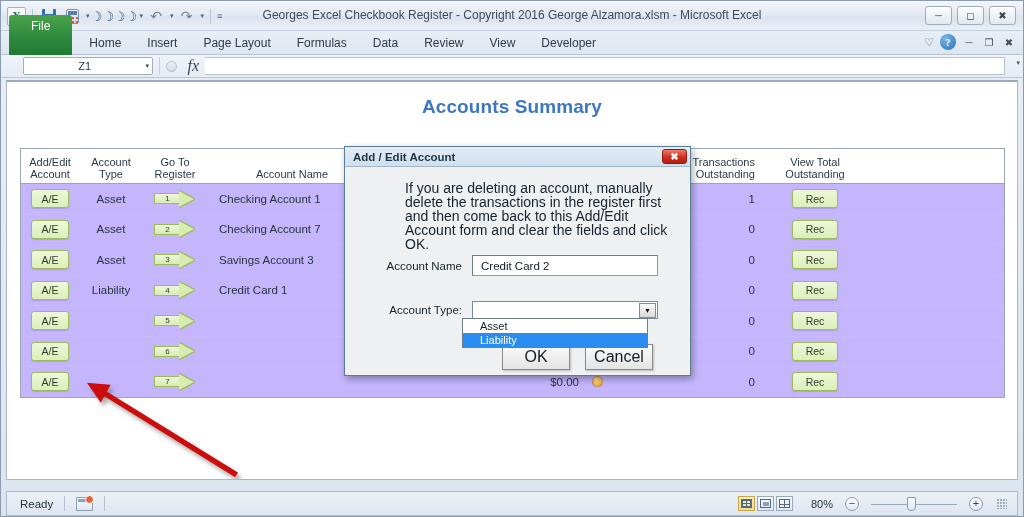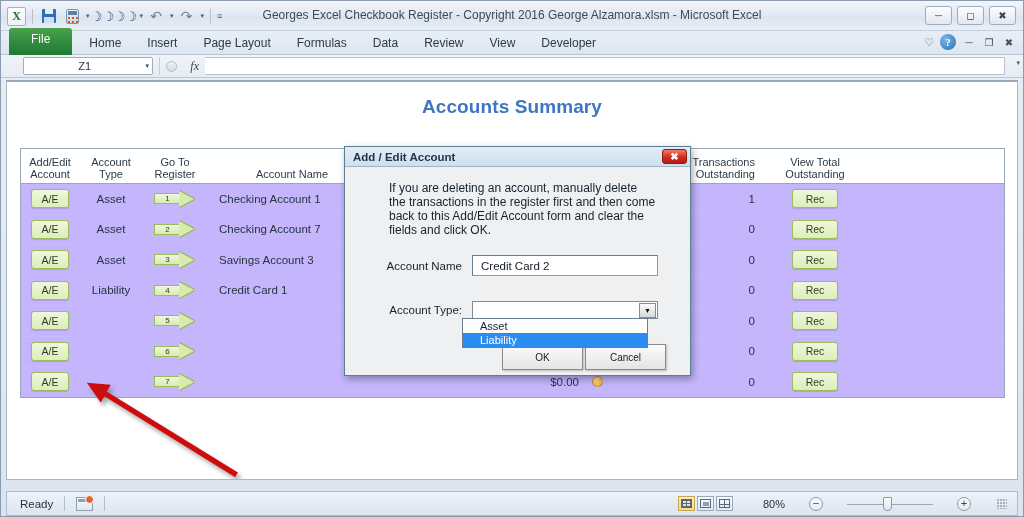--- a/index.html
+++ b/index.html
@@ -90,21 +90,21 @@
     position: relative; height: 24px;
     background: linear-gradient(180deg,#e7eef6 0%,#dde6f0 100%);
     border-bottom: 1px solid #b8c4d4;
   }
   .tabs { display:flex; align-items:flex-end; height:24px; padding-left:8px; }
   .tab {
     font-size:12px; color:#2e3a47; padding:3px 13px 4px; line-height:16px;
   }
   .tab.file {
     background: linear-gradient(180deg,#4aa24a 0%,#2f8a3f 55%,#217a33 100%);
-    color:#ffffff; border-radius:3px 3px 0 0; padding:3px 22px 8px;
+    color:#ffffff; border-radius:3px 3px 0 0; padding:3px 22px 21px;
     margin-right:4px;
     text-align:right;
   }
   .ribbon-right {
     position:absolute; right:7px; top:3px; display:flex; gap:6px; align-items:center;
   }
   .chev { font-size:11px; color:#5a6b7d; }
   .help-btn {
     width:16px;height:16px;border-radius:50%;
     background: radial-gradient(circle at 35% 30%,#79b6e8,#2a6fb5);
@@ -128,21 +128,21 @@
     padding:0 3px 0 0;
   }
   .namebox .val{ flex:1; text-align:center; font-size:11px; color:#20364f; }
   .namebox .dd{ font-size:7px; color:#3c4b5c; }
   .fx-zone{
     margin-left:6px;width:46px;height:18px;
     border-left:1px solid #c4cede;
     display:flex;align-items:center;justify-content:space-between;padding:0 6px;
   }
   .fx-circle{width:11px;height:11px;border-radius:50%;background:linear-gradient(180deg,#eef2f7,#d4dce6);border:1px solid #b3becd;}
-  .fx-lbl{font-family:"Liberation Serif",serif;font-style:italic;font-size:12px;color:#3a4654;}
+  .fx-lbl{font-family:"Liberation Serif",serif;font-style:italic;font-size:16px;color:#3a4654;}
   .fb-input{flex:1;height:18px;background:#ffffff;border:1px solid #b9c4d2;border-left:none;margin-right:18px;}
   .fb-scroll{position:absolute;right:3px;top:4px;font-size:7px;color:#4b5a69;}
 
   
   .sheet{
     position:absolute; left:5px; right:5px; top:79px; bottom:36px;
     background:#ffffff; border:1px solid #a9b6c6; border-top:2px solid #9aa9bb;
     overflow:hidden;
   }
   .sheet-inner{position:relative;width:100%;height:100%;}
@@ -239,22 +239,22 @@
   }
   .dlg-title span{font-size:11.5px;color:#1d3448;font-weight:bold;}
   .dlg-close{
     width:25px;height:15px;border-radius:3px;
     background:linear-gradient(180deg,#ef7b6b 0%,#cf2d20 55%,#b51d12 100%);
     border:1px solid #8f1a10;color:#ffffff;font-size:10px;font-weight:bold;
     display:flex;align-items:center;justify-content:center;
   }
   .dlg-body{position:relative;height:209px;}
   .dlg-note{
-    position:absolute;left:44px;top:14px;width:268px;
-    font-size:12px;color:#16222e;line-height:14px;
+    position:absolute;left:60px;top:14px;width:268px;
+    font-size:14px;color:#16222e;line-height:14px;
   }
   .dlg-row{position:absolute;display:flex;align-items:center;}
   .dlg-lbl{font-size:11.5px;color:#16222e;}
   .dlg-input{
     width:186px;height:21px;background:#ffffff;
     border:1px solid #8d9aa7;border-top-color:#6e7d8c;border-left-color:#6e7d8c;
     font-size:11.5px;color:#121c26;
     display:flex;align-items:center;padding-left:8px;
   }
   .dlg-combo{
@@ -274,45 +274,45 @@
     position:absolute;left:117px;top:151px;width:186px;
     background:#ffffff;border:1px solid #6e7d8c;
     z-index:5;
   }
   .combo-opt{
     height:14px;font-size:11px;color:#11202c;padding-left:17px;
     display:flex;align-items:center;
   }
   .combo-opt.sel{background:#2a8cf0;color:#ffffff;}
   .dlg-btn{
-    width:81px;height:26px;
+    width:68px;height:26px;
     background:linear-gradient(180deg,#fbfbfb,#e4e4e4);
     border:1px solid #8a8a8a;
     box-shadow:1px 1px 2px rgba(0,0,0,0.22);
-    font-size:10px;color:#121c26;
+    font-size:16px;color:#121c26;
     display:flex;align-items:center;justify-content:center;
   }
 
   
   .statusbar{
     position:absolute;left:5px;right:5px;bottom:0;height:25px;
     background:linear-gradient(180deg,#eef2f7,#dde5ef);
     border:1px solid #aebbca;
     display:flex;align-items:center;
   }
   .st-ready{font-size:11.5px;color:#26333f;margin-left:13px;}
   .st-sep{width:1px;height:15px;background:#b6c1cf;margin:0 11px;}
   .st-macro{
     width:17px;height:14px;
     background:linear-gradient(180deg,#fdfdfd,#dfe6ee);
     border:1px solid #8fa0b2;position:relative;
   }
   .st-macro:before{content:"";position:absolute;left:1px;top:1px;width:8px;height:3px;background:#7fa5cc;}
   .st-macro:after{content:"";position:absolute;right:-2px;top:-3px;width:7px;height:7px;border-radius:50%;background:#e0663a;border:1px solid #fff;}
-  .st-right{margin-left:auto;display:flex;align-items:center;padding-right:10px;gap:24px;}
+  .st-right{margin-left:auto;display:flex;align-items:center;padding-right:10px;gap:12px;}
   .view-btns{display:flex;gap:2px;}
   .vbtn{
     width:17px;height:15px;border:1px solid #9aa9ba;
     background:linear-gradient(180deg,#f8fafc,#e1e8f0);
     display:flex;align-items:center;justify-content:center;
   }
   .vbtn.active{background:linear-gradient(180deg,#fdeec0,#f6d98b);border-color:#c9a64a;}
   .grid-ico{width:11px;height:9px;
     background-image:linear-gradient(#4e6a85 1px,transparent 1px),linear-gradient(90deg,#4e6a85 1px,transparent 1px);
     background-size:4px 3px;border:1px solid #4e6a85;}

